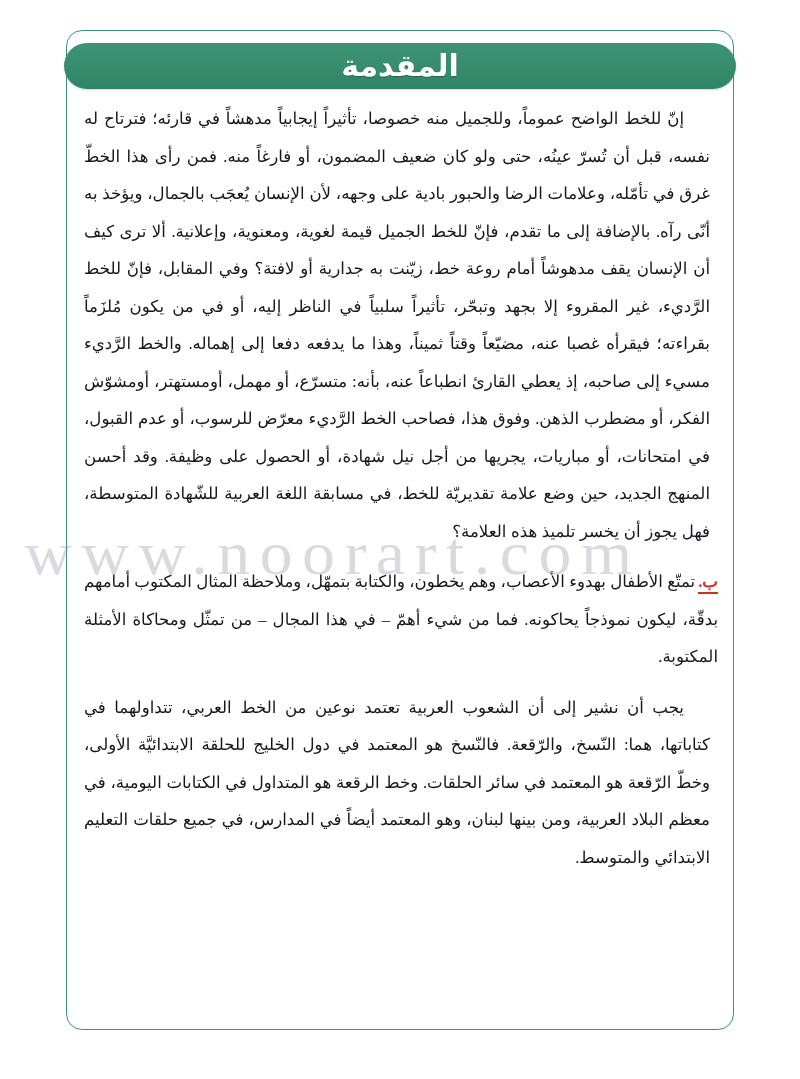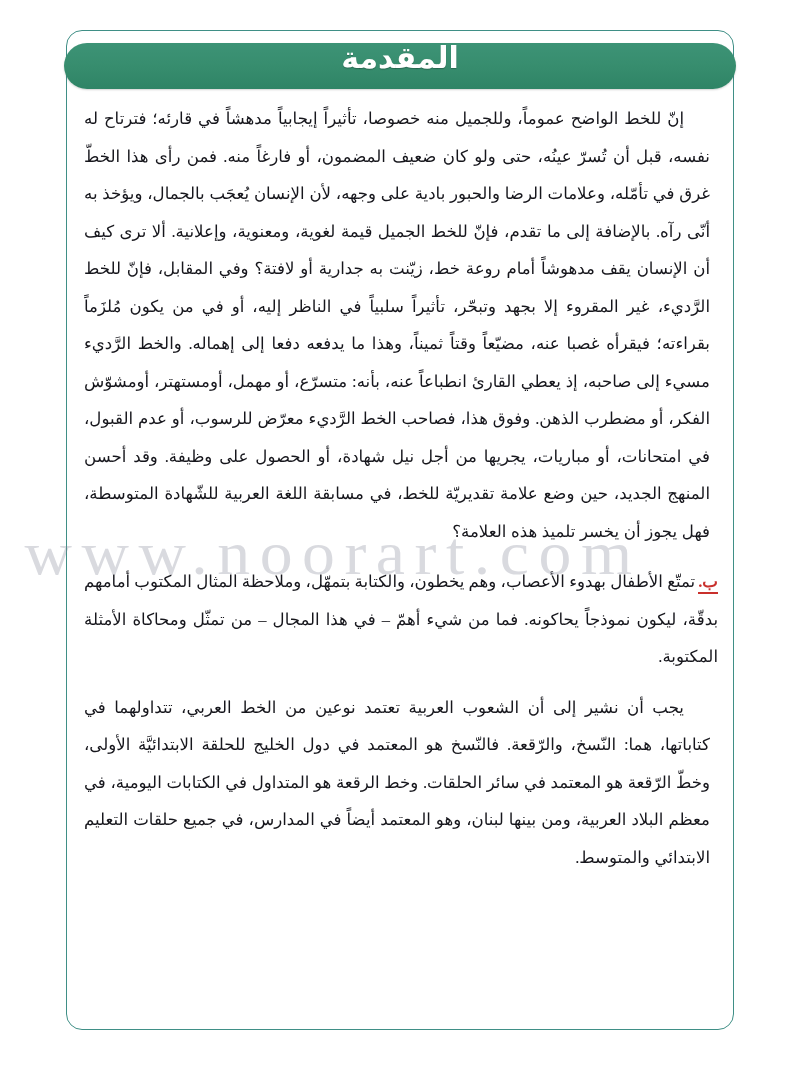--- a/index.html
+++ b/index.html
@@ -32,21 +32,21 @@
   
   #header-banner {
     position: absolute;
     left: 64px;
     top: 43px;
     width: 672px;
     height: 46px;
     background: linear-gradient(180deg, #3d9376 0%, #378d6e 50%, #2f8466 100%);
     border-radius: 23px;
     display: flex;
-    align-items: flex-start;
+    align-items: center;
     justify-content: center;
     box-shadow: 0 1px 2px rgba(0,0,0,0.18);
   }
   #header-banner .title {
     color: #ffffff;
     font-size: 30px;
     font-weight: bold;
     letter-spacing: 0.5px;
     font-family: "DejaVu Sans", "Liberation Sans", sans-serif;
     line-height: 1;

